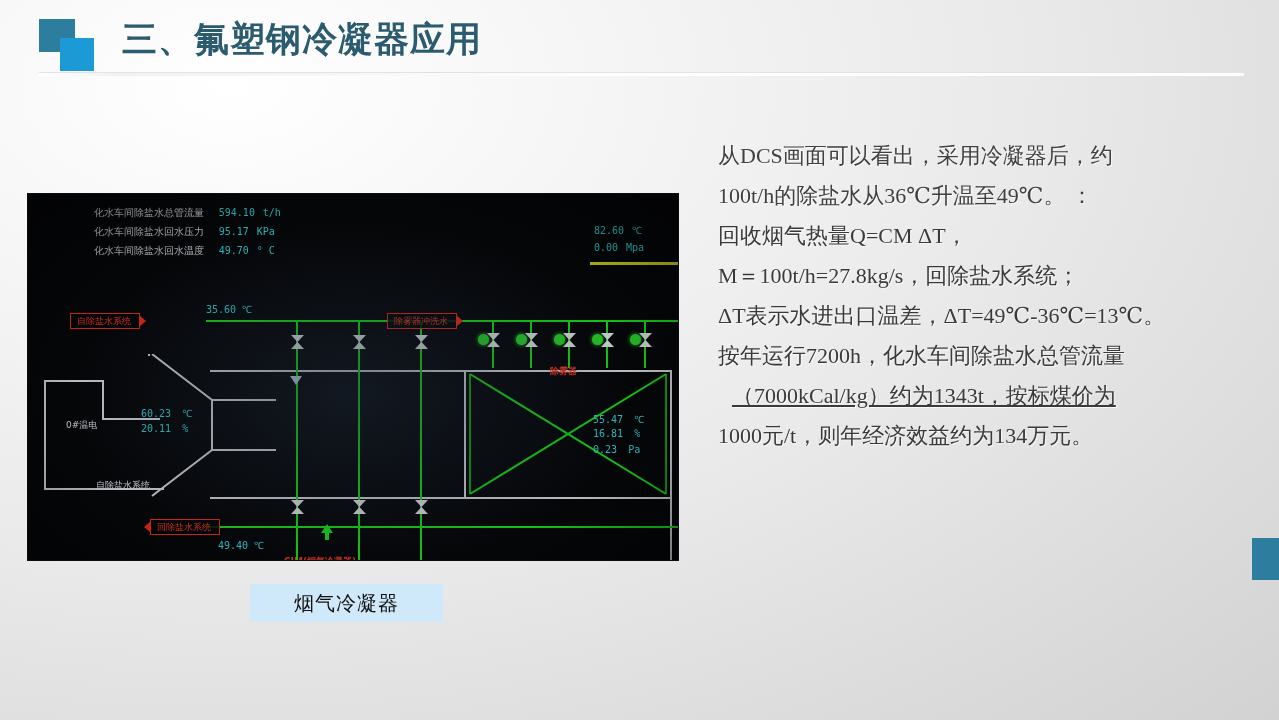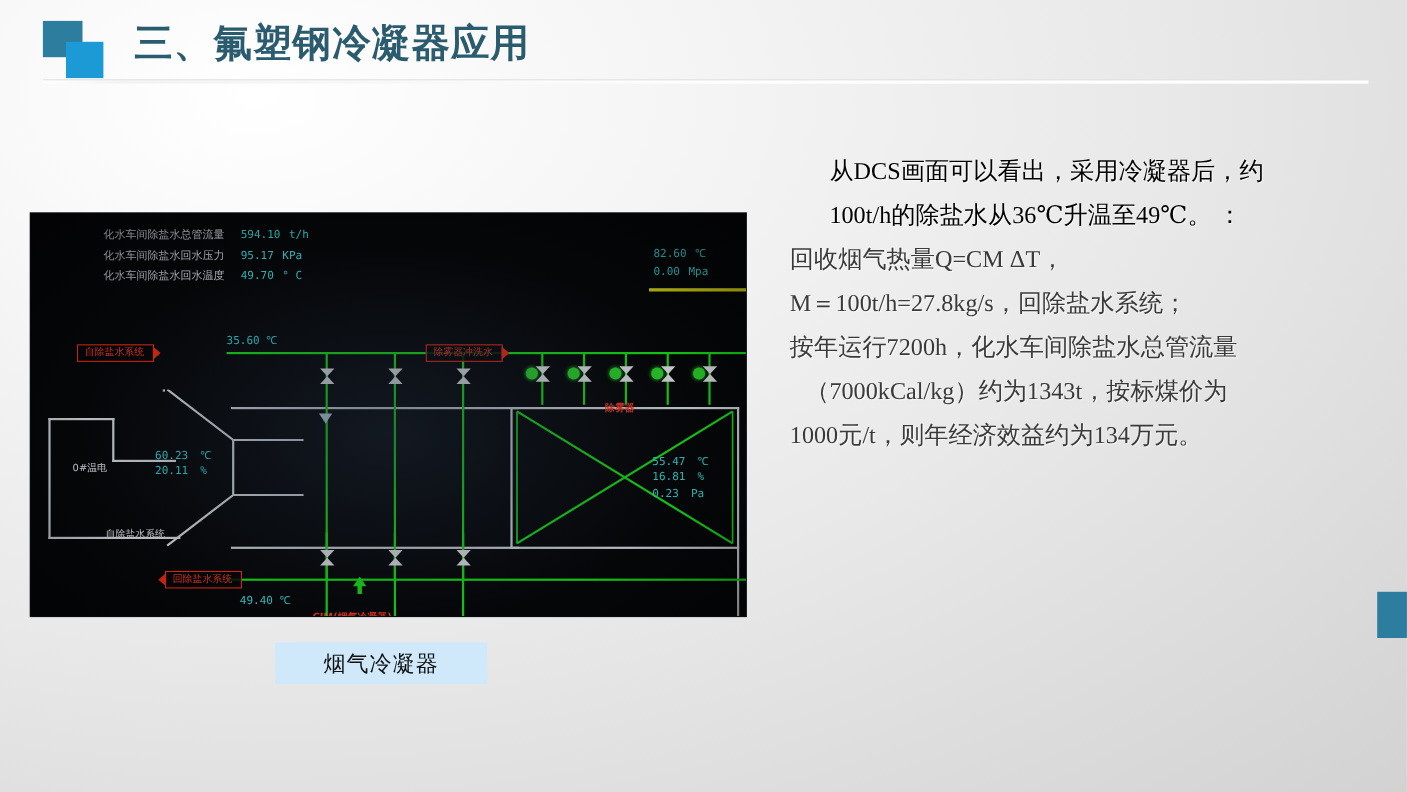--- a/index.html
+++ b/index.html
@@ -24,22 +24,22 @@
   .hr{position:absolute;left:39px;top:72px;width:1205px;height:3px;
       background:linear-gradient(90deg,#ffffff 0%,#f2f2f2 6%,#ffffff 55%,#ffffff 100%);
       border-top:1px solid #e2e2e2;}
   
   .body-text{position:absolute;left:718px;top:136px;width:548px;}
   .ln{
     font-family:"Liberation Serif","DejaVu Serif",serif;
     font-size:22px;line-height:40px;color:#3a3a3a;white-space:nowrap;
     text-shadow:1px 1px 1px rgba(255,255,255,.75);
   }
-  .ln.purple{color:#000000;margin-left:36px;}
-  .ln.ind{padding-left:14px;}
+  .ln.purple{color:#404040;}
+  .ln.ind{padding-left:14px;text-decoration:underline;}
   
   .photo{
     position:absolute;left:28px;top:194px;width:650px;height:366px;
     background:#050608;overflow:hidden;
     box-shadow:0 0 0 1px #0b0c0e;
   }
   .photo .glow{position:absolute;inset:0;
     background:radial-gradient(ellipse at 50% 55%, rgba(30,40,55,.55) 0%, rgba(6,8,11,.2) 60%, rgba(0,0,0,.55) 100%);
     pointer-events:none;}
   .lbl{position:absolute;font-family:"DejaVu Sans","Liberation Sans",sans-serif;white-space:nowrap;}
@@ -87,20 +87,21 @@
   <div class="sq2"></div>
   <div class="title">三、氟塑钢冷凝器应用</div>
   <div class="hr"></div>
 </div>
 
 <div class="body-text">
   <div class="ln purple">从DCS画面可以看出，采用冷凝器后，约</div>
   <div class="ln purple">100t/h的除盐水从36℃升温至49℃。 ：</div>
   <div class="ln">回收烟气热量Q=CM ΔT，</div>
   <div class="ln">M＝100t/h=27.8kg/s，回除盐水系统；</div>
+  <div class="ln">ΔT表示水进出口温差，ΔT=49℃-36℃=13℃。</div>
   <div class="ln">按年运行7200h，化水车间除盐水总管流量</div>
   <div class="ln ind">（7000kCal/kg）约为1343t，按标煤价为</div>
   <div class="ln">1000元/t，则年经济效益约为134万元。</div>
 </div>
 
 <div class="photo">
 
   <div class="hrow" style="left:66px;top:12px;">
     <span class="nm">化水车间除盐水总管流量</span>
     <span class="vl" style="margin-left:12px">594.10</span>

